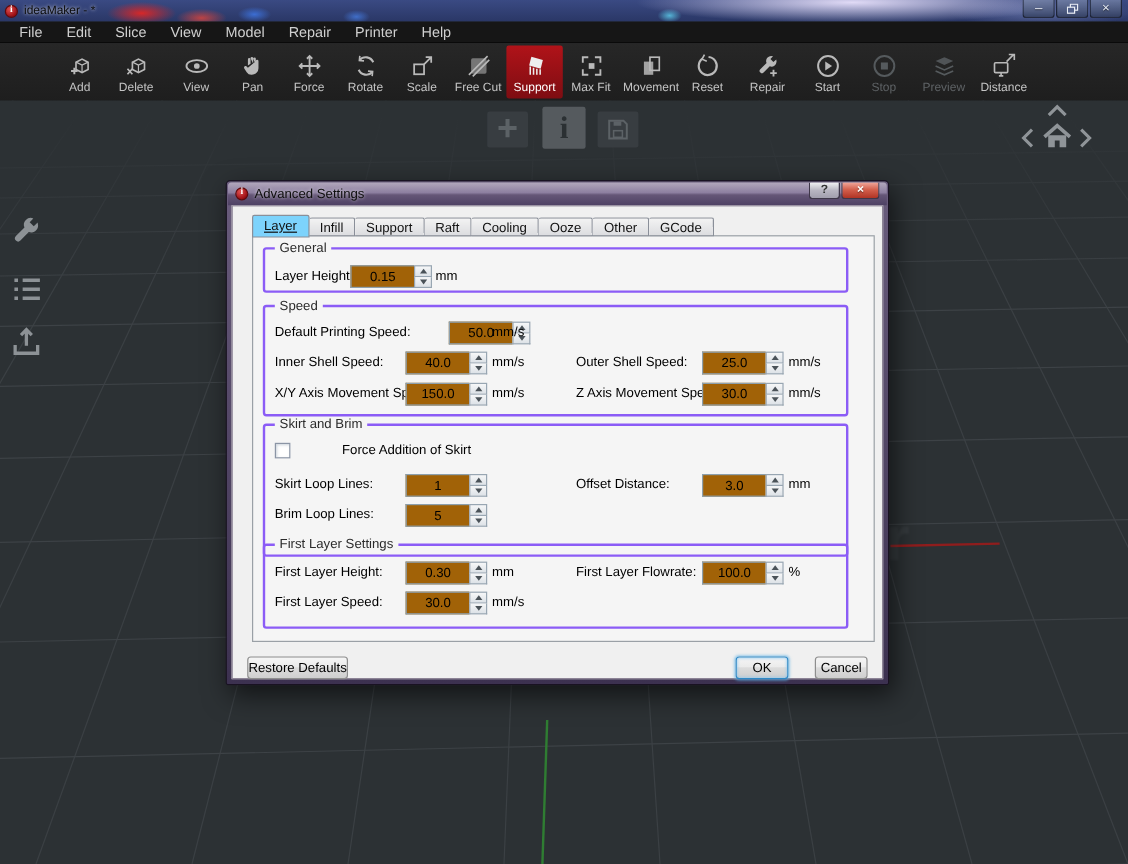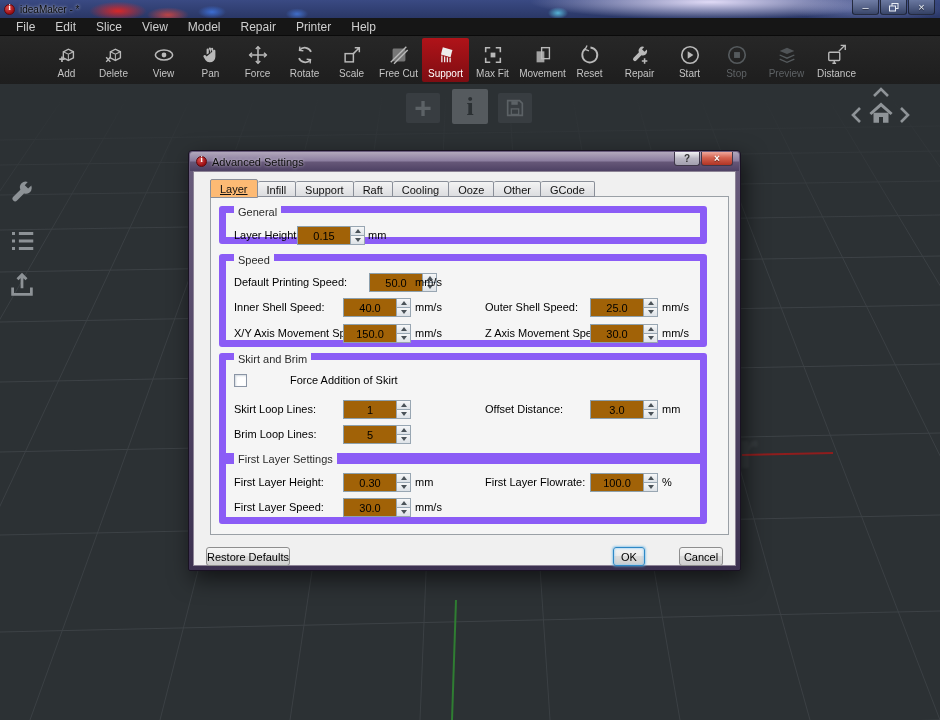--- a/index.html
+++ b/index.html
@@ -89,26 +89,26 @@
   .cap-close { width:32px; background:linear-gradient(180deg,#f0a79b,#d4614e 45%,#b03425); color:#fff;
     text-shadow:0 1px 1px rgba(0,0,0,.5); }
 
   .dlg-content { position:absolute; left:4px; right:4px; top:20px; bottom:4px;
     background:#f0f0f0; border:1px solid #8d8496; }
   .tabs { position:absolute; left:16px; top:7px; height:18px; display:flex; z-index:2; }
   .tab { font-size:11px; color:#111; padding:2px 9px 0; height:16px; margin-top:2px;
     background:linear-gradient(180deg,#f3f3f3,#dcdde0); border:1px solid #8a8f99;
     border-left:none; border-radius:2px 2px 0 0; }
   .tab:first-child { border-left:1px solid #8a8f99; }
-  .tab.active { background:#fdba74; margin-top:0; height:19px; padding-top:3px;
+  .tab.active { background:#7dd3fc; margin-top:0; height:19px; padding-top:3px;
     border-left:1px solid #8a8f99; position:relative; z-index:3;text-decoration:underline; }
   .tabpane { position:absolute; left:16px; top:24px; width:519px; height:339px;
     background:#f5f5f5; border:1px solid #9aa0a6; }
 
-  .groupbox { position:absolute; border:7px solid #8b5cf6; border-radius:3px; }
+  .groupbox { position:absolute; border:2px solid #8b5cf6; border-radius:3px; }
   .gb-title { position:absolute; top:-7px; left:8px; background:#f5f5f5; padding:0 4px;
     font-size:11px; color:#2b2b2b; line-height:13px; }
   .row { position:absolute; left:0; right:0; height:19px; }
   .flabel { position:absolute; font-size:11px; color:#000; line-height:19px; white-space:nowrap; }
   .unit { position:absolute; font-size:11px; color:#000; line-height:19px; }
   .spin { position:absolute; display:flex; height:19px; }
   .spin input { width:53px; height:19px; border:1px solid #8da0ad; border-right:none;
     font:11px "Liberation Sans", sans-serif; text-align:center; background:#a16207; color:#000; outline:none; }
   .spin-btns { width:15px; display:flex; flex-direction:column; }
   .spin-up,.spin-down { flex:1; border:1px solid #98a6b2; display:flex; align-items:center;
@@ -458,21 +458,21 @@
                 </span>
             </span>
             <span class="unit" style="left:142px;">mm</span>
           </div>
         </div>
 
         <div class="groupbox" style="left:8px; top:57px; width:488px; height:93px;">
           <span class="gb-title">Speed</span>
           <div class="row" style="top:12px;">
             <span class="flabel" style="left:8px;">Default Printing Speed:</span>
-            <span class="spin" style="left:107px;padding-left:36px;">
+            <span class="spin" style="left:117px;padding-left:36px;">
               <input value="50.0" style="">
               <span class="spin-btns">
                   <span class="spin-up">
                     <i class="tri-up"></i>
                   </span>
                   <span class="spin-down">
                     <i class="tri-down"></i>
                   </span>
                 </span>
             </span>
@@ -628,18 +628,18 @@
                   </span>
                 </span>
             </span>
             <span class="unit" style="left:189px;">mm/s</span>
           </div>
         </div>
 
       </div>
 
       <div class="dlg-btn" style="left:12px; top:375px; width:84px;">Restore Defaults</div>
-      <div class="dlg-btn ok" style="left:419px; top:375px; width:32px;">OK</div>
+      <div class="dlg-btn ok" style="left:419px; top:375px; width:44px;">OK</div>
       <div class="dlg-btn" style="left:485px; top:375px; width:44px;">Cancel</div>
     </div>
   </div>
 
 </div>
 
 </body></html>

